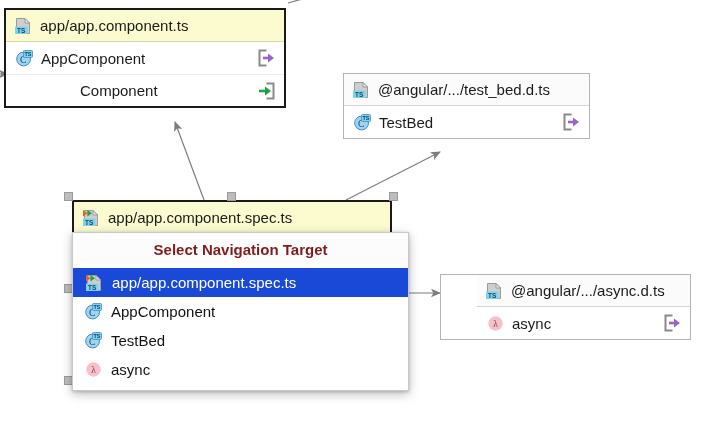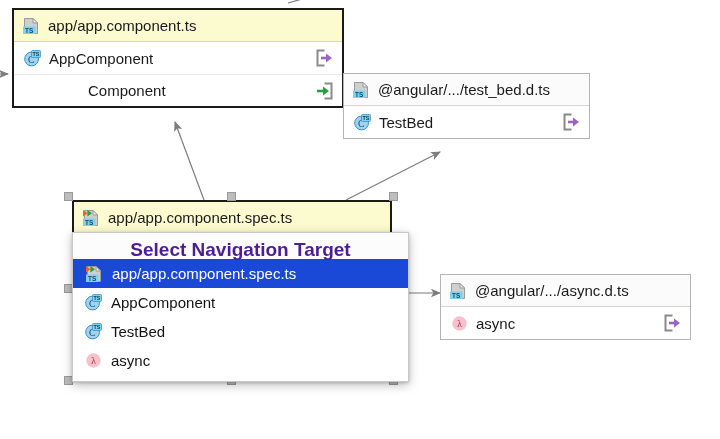--- a/index.html
+++ b/index.html
@@ -106,26 +106,26 @@
     position: absolute;
     left: 72px;
     top: 232px;
     width: 337px;
     box-sizing: border-box;
     background: rgba(253,253,253,0.955);
     border: 1px solid #c8c8c8;
     box-shadow: 0 3px 10px rgba(0,0,0,0.26), 0 1px 3px rgba(0,0,0,0.18);
   }
   #popup-title {
-    height: 26px;
+    height: 35px;
     line-height: 33px;
     text-align: center;
-    font-size: 19px;
+    font-size: 15px;
     font-weight: bold;
-    color: #4c1d95;
+    color: #7f1d1d;
     background: rgba(252,252,252,0.93);
   }
   #popup-list {
     padding: 0 0 6px 0;
     background: rgba(255,255,255,0.94);
   }
   .popup-item {
     display: flex;
     align-items: center;
     height: 29px;
@@ -157,21 +157,21 @@
 
     <path d="M320,-6 L288,3" stroke="#7d7d7d" stroke-width="1.2" fill="none"></path>
 
     <path d="M204,200 L175,122" stroke="#7d7d7d" stroke-width="1.2" fill="none" marker-end="url(#arw)"></path>
 
     <path d="M346,200 L440,152" stroke="#7d7d7d" stroke-width="1.2" fill="none" marker-end="url(#arw)"></path>
 
     <path d="M398,293 L440,293" stroke="#7d7d7d" stroke-width="1.2" fill="none" marker-end="url(#arw)"></path>
   </svg>
 
-  <div class="node selected" style="left:12px; top:8px; width:332px;">
+  <div class="node selected" style="left:4px; top:8px; width:282px;">
     <div class="node-header yellow">
       <span class="ico">
         <svg width="20" height="20" viewBox="0 0 20 20">
           <path d="M3.5,2.5 L12,2.5 L16.5,7 L16.5,17.5 L3.5,17.5 Z" fill="#cfcfcf" stroke="#9a9a9a" stroke-width="1"></path>
           <path d="M12,2.5 L12,7 L16.5,7 Z" fill="#ededed" stroke="#9a9a9a" stroke-width="1"></path>
           <rect x="2" y="10.5" width="12.5" height="7.5" fill="#7fd2ee"></rect>
           <text x="8.2" y="16.6" font-family="Liberation Sans, sans-serif" font-size="6.4" font-weight="bold" fill="#154a61" text-anchor="middle">TS</text>
         </svg>
       </span>
       <span>app/app.component.ts</span>
@@ -235,21 +235,21 @@
       <span class="row-end ico">
         <svg width="19" height="18" viewBox="0 0 19 18">
           <path d="M9.5,1.5 L2.5,1.5 L2.5,16.5 L9.5,16.5" fill="none" stroke="#8a8a8a" stroke-width="2"></path>
           <path d="M6,9 L12.5,9" stroke="#9a63c4" stroke-width="2.6"></path>
           <path d="M11,4.6 L17,9 L11,13.4 Z" fill="#9a63c4"></path>
         </svg>
       </span>
     </div>
   </div>
 
-  <div class="node plain" style="left:440px; top:274px; width:251px;">
+  <div class="node plain" style="left:440px; top:274px; width:251px;padding-left:36px;">
     <div class="node-header white">
       <span class="ico">
         <svg width="20" height="20" viewBox="0 0 20 20">
           <path d="M3.5,2.5 L12,2.5 L16.5,7 L16.5,17.5 L3.5,17.5 Z" fill="#cfcfcf" stroke="#9a9a9a" stroke-width="1"></path>
           <path d="M12,2.5 L12,7 L16.5,7 Z" fill="#ededed" stroke="#9a9a9a" stroke-width="1"></path>
           <rect x="2" y="10.5" width="12.5" height="7.5" fill="#7fd2ee"></rect>
           <text x="8.2" y="16.6" font-family="Liberation Sans, sans-serif" font-size="6.4" font-weight="bold" fill="#154a61" text-anchor="middle">TS</text>
         </svg>
       </span>
       <span>@angular/.../async.d.ts</span>

